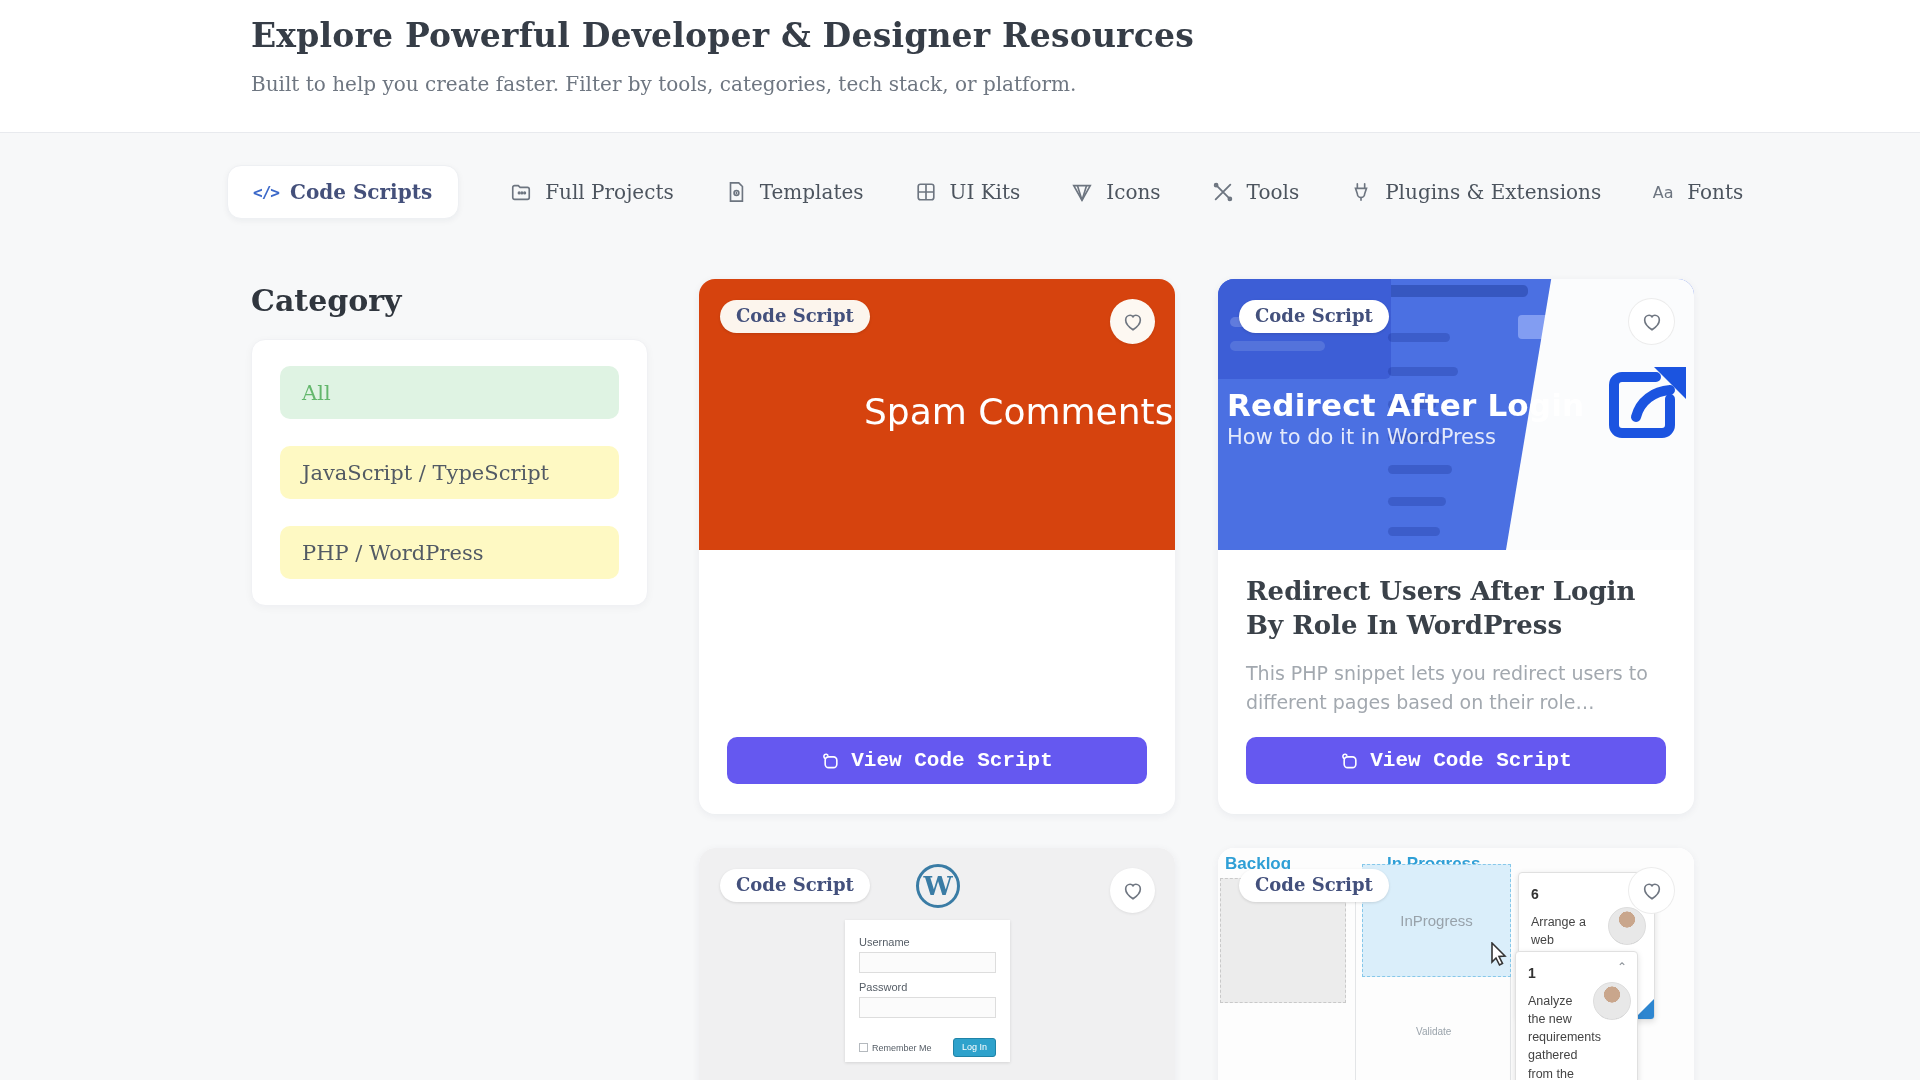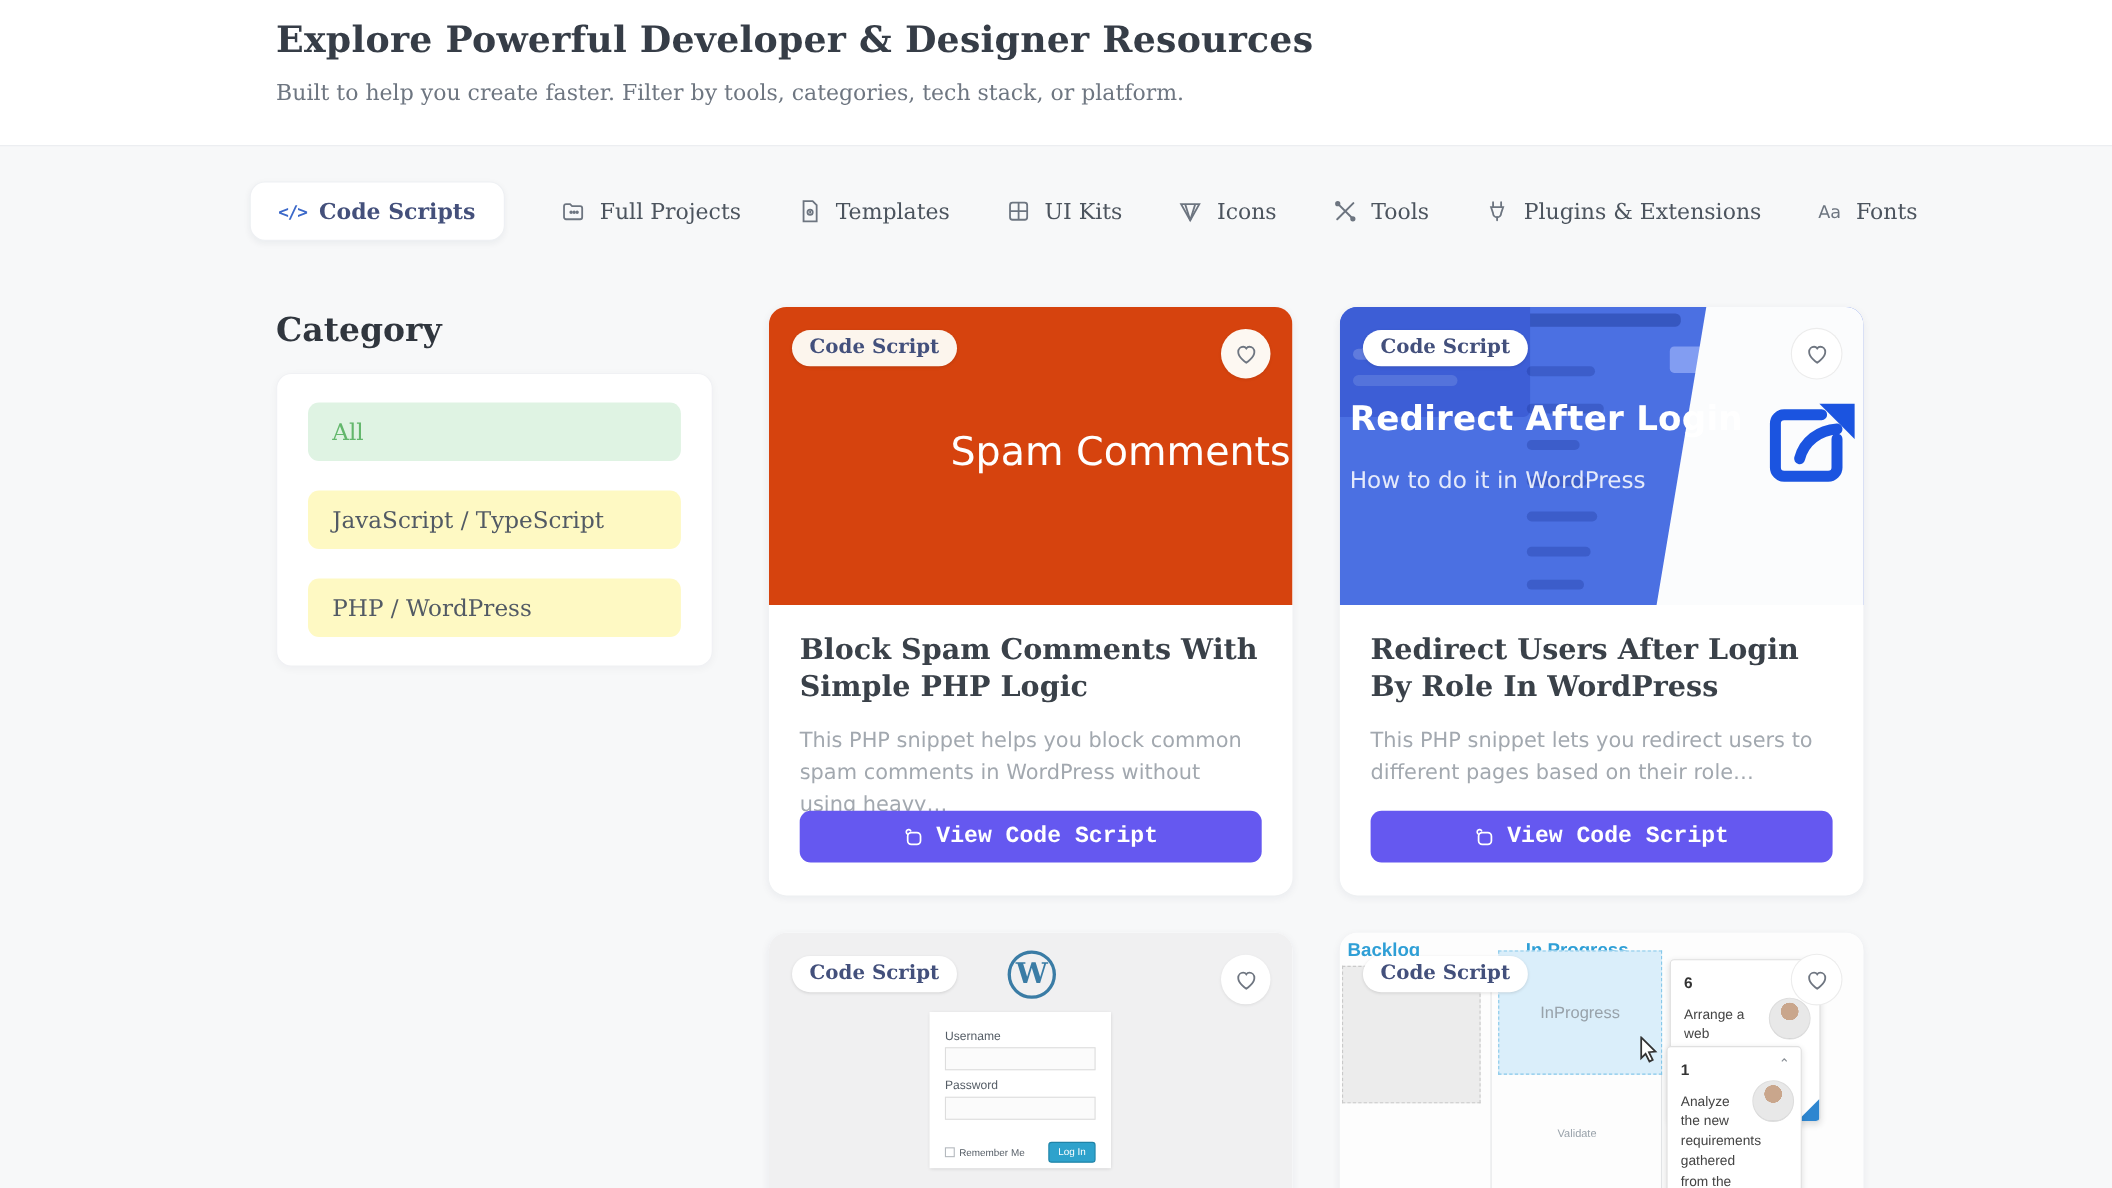--- a/index.html
+++ b/index.html
@@ -81,21 +81,21 @@
   .img-blue { background:#4b70e2; }
   .blue-panel { position:absolute; left:0; top:0; width:173px; height:100px;
                 background:#3d5ed6; border-radius:0 0 6px 0; }
   .blue-panel .bar { position:absolute; left:12px; height:10px; border-radius:5px;
                      background:rgba(255,255,255,.25); }
   .blur-bar { position:absolute; height:9px; border-radius:5px; background:rgba(20,45,140,.28); }
   .blur-hl  { position:absolute; background:rgba(140,165,245,.85); border-radius:4px; }
   .white-wedge { position:absolute; inset:0; background:#fbfcfd;
                  clip-path:polygon(70% 0,100% 0,100% 100%,60.5% 100%); }
   .share-icon { position:absolute; left:378px; top:76px; }
-  .redirect-title { position:absolute; left:9px; top:84px; color:#ffffff;
+  .redirect-title { position:absolute; left:9px; top:108px; color:#ffffff;
                     font-weight:bold; font-size:31px; letter-spacing:.2px;text-align:center; }
   .redirect-sub { position:absolute; left:9px; top:146px; color:rgba(255,255,255,.85); font-size:21px; }
 
   
   .img-wp { background:#f0f0f1; }
   .wp-logo { position:absolute; left:217px; top:16px; width:44px; height:44px; border-radius:50%;
              border:3px solid #3a7ca5; color:#3a7ca5; background:#f0f0f1;
              display:flex; align-items:center; justify-content:center;
              font-family:"DejaVu Serif", serif; font-size:26px; font-weight:bold; }
   .wp-box { position:absolute; left:146px; top:72px; width:165px; height:142px;
@@ -230,24 +230,20 @@
     <div class="card">
       <div class="card-img img-orange">
         <span class="badge cream">Code Script</span>
         <button class="fav cream">
           <svg width="22" height="22" viewBox="0 0 24 24" fill="none" stroke-width="1.8">
               <path d="M12 20.5s-8-5.3-8-10.7C4 6.6 6.4 4.6 8.9 4.6c1.5 0 2.5.8 3.1 1.7.6-.9 1.6-1.7 3.1-1.7 2.5 0 4.9 2 4.9 5.2 0 5.4-8 10.7-8 10.7z"></path>
             </svg>
         </button>
         <div class="spam-headline">Spam Comments</div>
       </div>
-      <div class="card-body">
-        <div class="card-title">Block Spam Comments With Simple PHP Logic</div>
-        <div class="card-desc">This PHP snippet helps you block common spam comments in WordPress without using heavy…</div>
-      </div>
       <button class="view-btn">
         <svg width="20" height="20" viewBox="0 0 24 24" fill="none" stroke="#ffffff" stroke-width="1.9" stroke-linecap="round">
             <rect x="5" y="7" width="14" height="13" rx="4"></rect>
             <path d="M5 9c-1.8-1.2-2-3.4-.6-4.6 1.2-1 3-.6 3.8.7"></path>
           </svg>
         <span>View Code Script</span>
       </button>
     </div>
 
     <div class="card">

